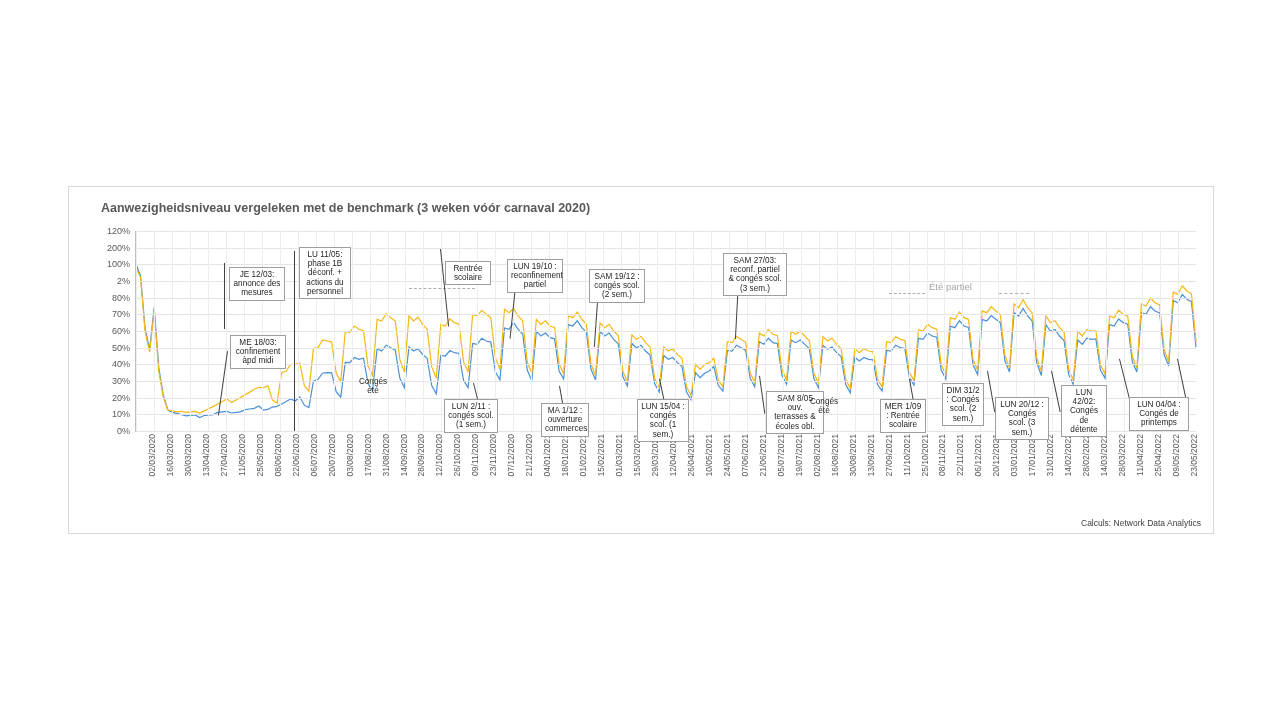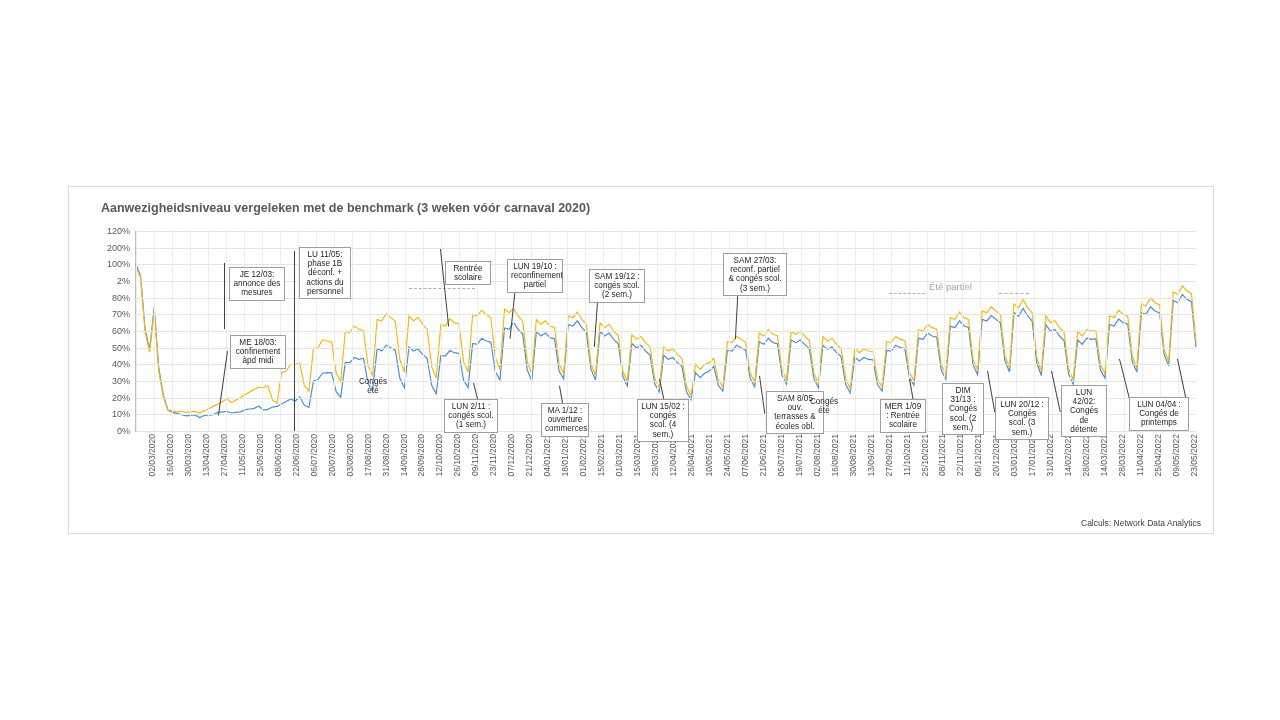--- a/index.html
+++ b/index.html
@@ -365,26 +365,26 @@
 
       <div class="annotation" style="left:130px; top:36px; width:56px;">JE 12/03: annonce des mesures</div>
       <div class="annotation" style="left:131px; top:104px; width:56px;">ME 18/03: confinement àpd midi</div>
       <div class="annotation" style="left:200px; top:16px; width:52px;">LU 11/05: phase 1B déconf. + actions du personnel</div>
       <div class="ann-noborder" style="left:255px; top:146px; width:38px;">Congés été</div>
       <div class="annotation" style="left:346px; top:30px; width:46px;">Rentrée scolaire</div>
       <div class="annotation" style="left:408px; top:28px; width:56px;">LUN 19/10 : reconfinement partiel</div>
       <div class="annotation" style="left:345px; top:168px; width:54px;">LUN 2/11 : congés scol. (1 sem.)</div>
       <div class="annotation" style="left:442px; top:172px; width:48px;">MA 1/12 : ouverture commerces</div>
       <div class="annotation" style="left:490px; top:38px; width:56px;">SAM 19/12 : congés scol. (2 sem.)</div>
-      <div class="annotation" style="left:538px; top:168px; width:52px;">LUN 15/02 : congés scol. (4 sem.)</div>
+      <div class="annotation" style="left:538px; top:168px; width:52px;">LUN 15/04 : congés scol. (1 sem.)</div>
       <div class="annotation" style="left:624px; top:22px; width:64px;">SAM 27/03: reconf. partiel &amp; congés scol. (3 sem.)</div>
       <div class="annotation" style="left:639px; top:160px; width:58px;margin-left:28px;">SAM 8/05 ouv. terrasses &amp; écoles obl.</div>
       <div class="ann-noborder" style="left:705px; top:166px; width:40px;">Congés été</div>
       <div class="annotation" style="left:781px; top:168px; width:46px;">MER 1/09 : Rentrée scolaire</div>
-      <div class="annotation" style="left:843px; top:152px; width:42px;">DIM 31/13 : Congés scol. (2 sem.)</div>
+      <div class="annotation" style="left:843px; top:152px; width:42px;">DIM 31/2 : Congés scol. (2 sem.)</div>
       <div class="annotation" style="left:896px; top:166px; width:54px;">LUN 20/12 : Congés scol. (3 sem.)</div>
       <div class="annotation" style="left:962px; top:154px; width:46px;">LUN 42/02: Congés de détente</div>
       <div class="annotation" style="left:1030px; top:166px; width:60px;">LUN 04/04 : Congés de printemps</div>
     </div>
 
     <div class="footnote">Calculs: Network Data Analytics</div>
   </div>
 </div>
 
 </body></html>

